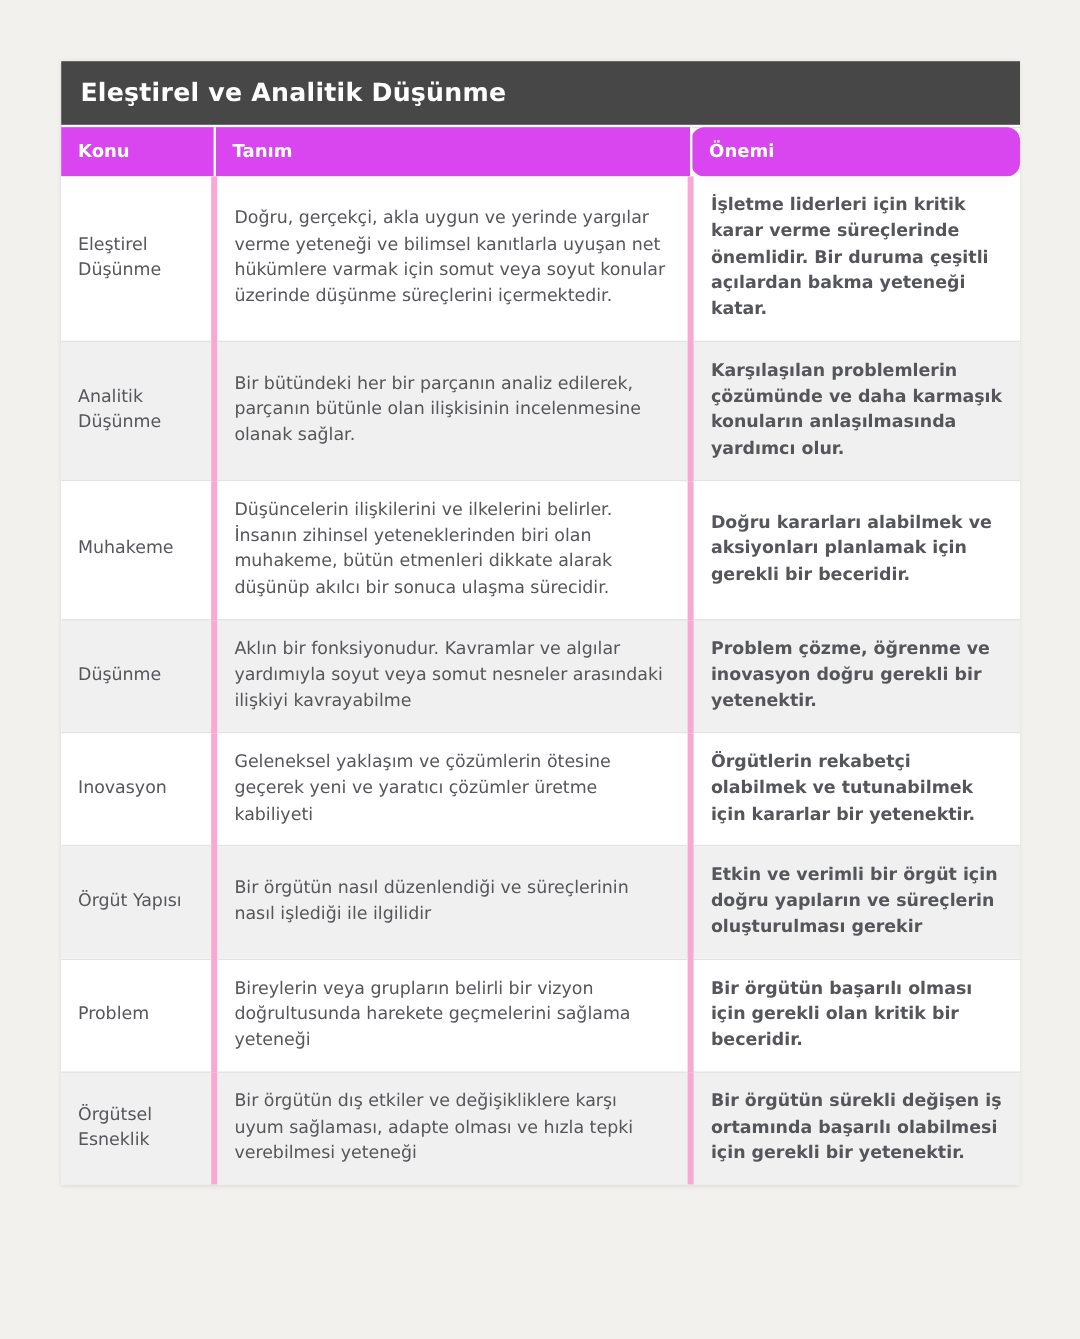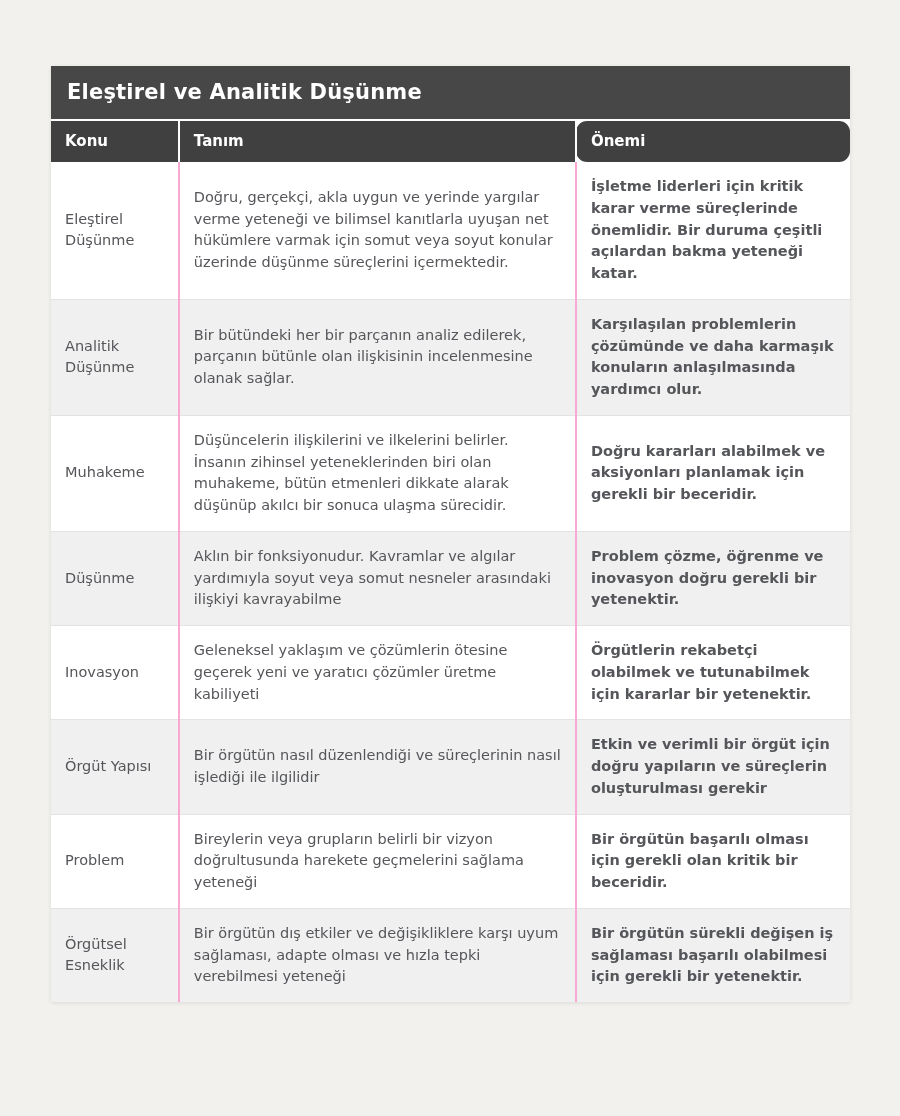--- a/index.html
+++ b/index.html
@@ -10,58 +10,57 @@
   }
   .page {
     width: 900px;
     min-height: 1116px;
     padding: 51px 50px 40px 51px;
   }
   .table-card {
     width: 799px;
     background: #ffffff;
     box-shadow: 0 1px 4px rgba(0,0,0,0.10);
-    margin-top: 15px;
   }
   .title-bar {
     background: #474747;
     color: #ffffff;
     font-size: 21px;
     font-weight: bold;
     padding: 14px 16px 15px 16px;
     border-bottom: 2px solid #fdfdfd;
     letter-spacing: 0.2px;
   }
   table {
     width: 100%;
     border-collapse: collapse;
     table-layout: fixed;
   }
   col.c-konu  { width: 16.0%; }
   col.c-tanim { width: 49.7%; }
   col.c-onemi { width: 34.3%; }
   thead th {
-    background: #404040;
+    background: #d946ef;
     color: #ffffff;
     font-size: 15px;
     font-weight: bold;
     text-align: left;
     padding: 11px 14px 12px 14px;
     border-right: 2px solid #fdfdfd;
   }
   thead th:last-child { border-right: none; border-radius: 11px; }
   tbody td {
     font-size: 14.5px;
     color: #55565a;
     line-height: 1.5;
     vertical-align: middle;
     text-align: left;
     padding: 14px 14px;
     border-top: 1px solid #e3e3e3;
-    border-right: 2px solid #f9a8d4;
+    border-right: 5px solid #f9a8d4;
   }
   tbody td:last-child { border-right: none; font-weight: bold; }
   tbody tr:first-child td { border-top: none; }
   tbody tr:nth-child(even) { background: #f0f0f0; }
   tbody tr:nth-child(odd)  { background: #ffffff; }
 </style>
 </head>
 <body>
 
 <div class="page">
@@ -112,19 +111,19 @@
           <td>Etkin ve verimli bir örgüt için doğru yapıların ve süreçlerin oluşturulması gerekir</td>
         </tr>
         <tr>
           <td>Problem</td>
           <td>Bireylerin veya grupların belirli bir vizyon doğrultusunda harekete geçmelerini sağlama yeteneği</td>
           <td>Bir örgütün başarılı olması için gerekli olan kritik bir beceridir.</td>
         </tr>
         <tr>
           <td>Örgütsel Esneklik</td>
           <td>Bir örgütün dış etkiler ve değişikliklere karşı uyum sağlaması, adapte olması ve hızla tepki verebilmesi yeteneği</td>
-          <td>Bir örgütün sürekli değişen iş sağlaması başarılı olabilmesi için gerekli bir yetenektir.</td>
+          <td>Bir örgütün sürekli değişen iş ortamında başarılı olabilmesi için gerekli bir yetenektir.</td>
         </tr>
       </tbody>
     </table>
   </div>
 
 </div>
 
 </body></html>

